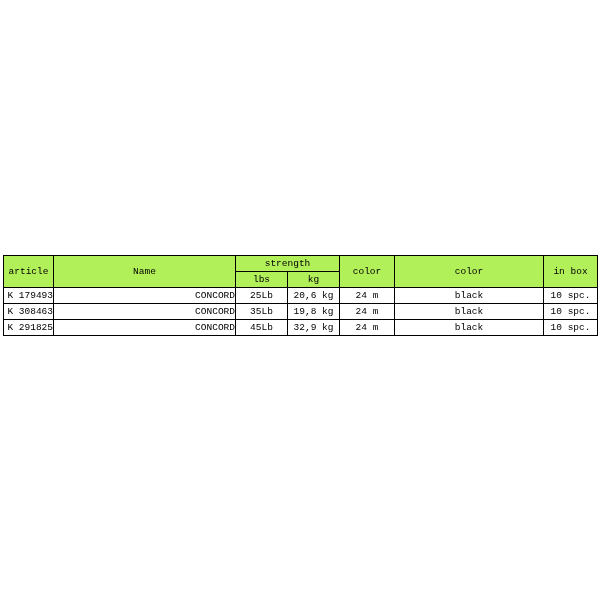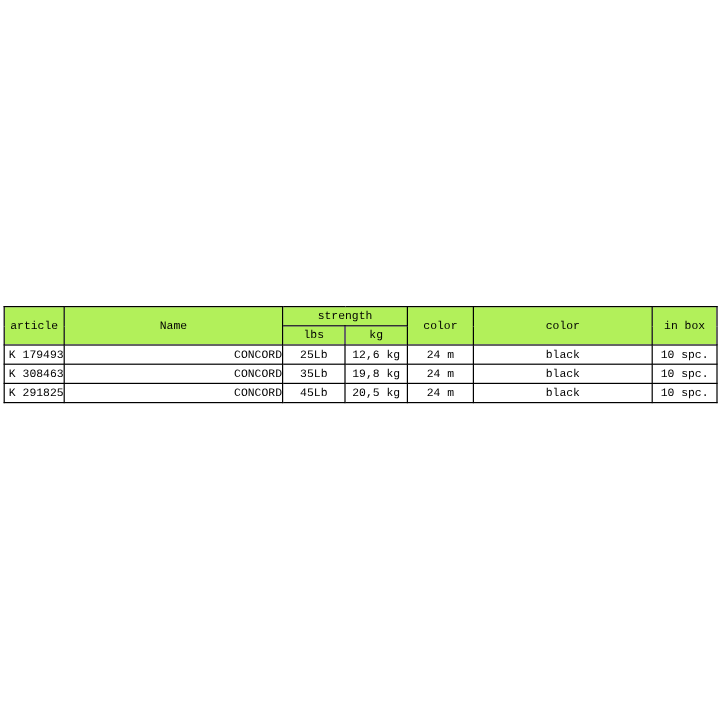--- a/index.html
+++ b/index.html
@@ -83,38 +83,38 @@
       <tr>
         <th class="hdr">lbs</th>
         <th class="hdr">kg</th>
       </tr>
     </thead>
     <tbody>
       <tr>
         <td class="cell c-left">K 179493</td>
         <td class="cell c-left">CONCORD</td>
         <td class="cell c-center">25Lb</td>
-        <td class="cell c-center">12,6 kg</td>
+        <td class="cell c-center">20,6 kg</td>
         <td class="cell c-center">24 m</td>
         <td class="cell c-center">black</td>
         <td class="cell c-center">10 spc.</td>
       </tr>
       <tr>
         <td class="cell c-left">K 308463</td>
         <td class="cell c-left">CONCORD</td>
         <td class="cell c-center">35Lb</td>
         <td class="cell c-center">19,8 kg</td>
         <td class="cell c-center">24 m</td>
         <td class="cell c-center">black</td>
         <td class="cell c-center">10 spc.</td>
       </tr>
       <tr>
         <td class="cell c-left">K 291825</td>
         <td class="cell c-left">CONCORD</td>
         <td class="cell c-center">45Lb</td>
-        <td class="cell c-center">20,5 kg</td>
+        <td class="cell c-center">32,9 kg</td>
         <td class="cell c-center">24 m</td>
         <td class="cell c-center">black</td>
         <td class="cell c-center">10 spc.</td>
       </tr>
     </tbody>
   </table>
 </div>
 
 </body></html>

